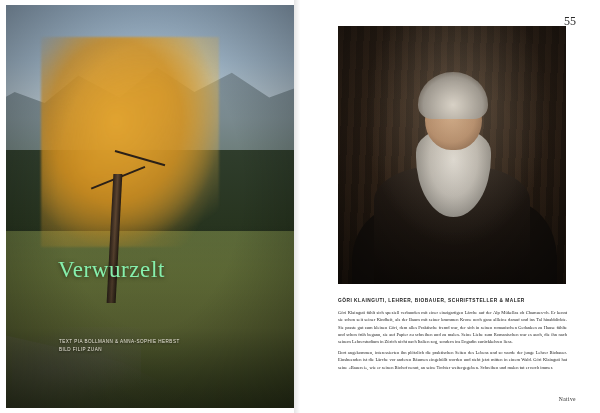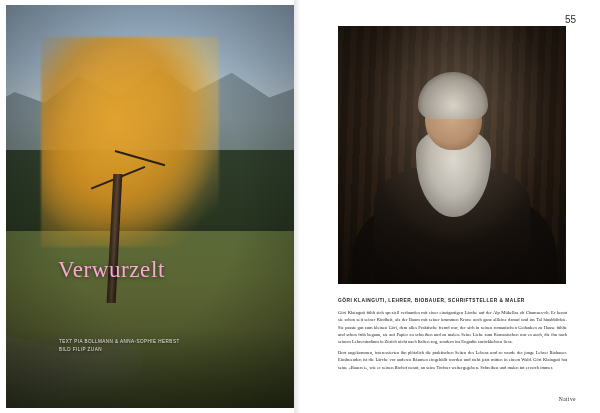--- a/index.html
+++ b/index.html
@@ -131,21 +131,21 @@
   .photo-bottom-shade {
     position: absolute;
     left: 0; bottom: 0; width: 100%; height: 46%;
     background: linear-gradient(180deg, rgba(0,0,0,0) 0%, rgba(10,14,8,.35) 55%, rgba(8,12,6,.6) 100%);
   }
 
   .headline {
     position: absolute;
     left: 52px;
     top: 252px;
-    color: #f9a8d4;
+    color: #86efac;
     font-family: "Liberation Serif", serif;
     font-size: 23px;
     letter-spacing: .6px;
     text-shadow: 0 1px 4px rgba(0,0,0,.55);
   }
   .deck {
     position: absolute;
     left: 53px;
     top: 284px;
     width: 185px;
@@ -172,22 +172,22 @@
     position: absolute;
     left: 300px; top: 0;
     width: 300px;
     height: 413px;
     background: #ffffff;
   }
   .folio {
     position: absolute;
     right: 24px;
     top: 14px;
-    font-family: Liberation Sans, sans-serif;
-    font-size: 10px;
+    font-family: Liberation Serif, serif;
+    font-size: 12px;
     color: #2b2b2b;
   }
   .photo-right {
     position: absolute;
     left: 38px;
     top: 26px;
     width: 228px;
     height: 258px;
     overflow: hidden;
     background: #0d0b0a;

